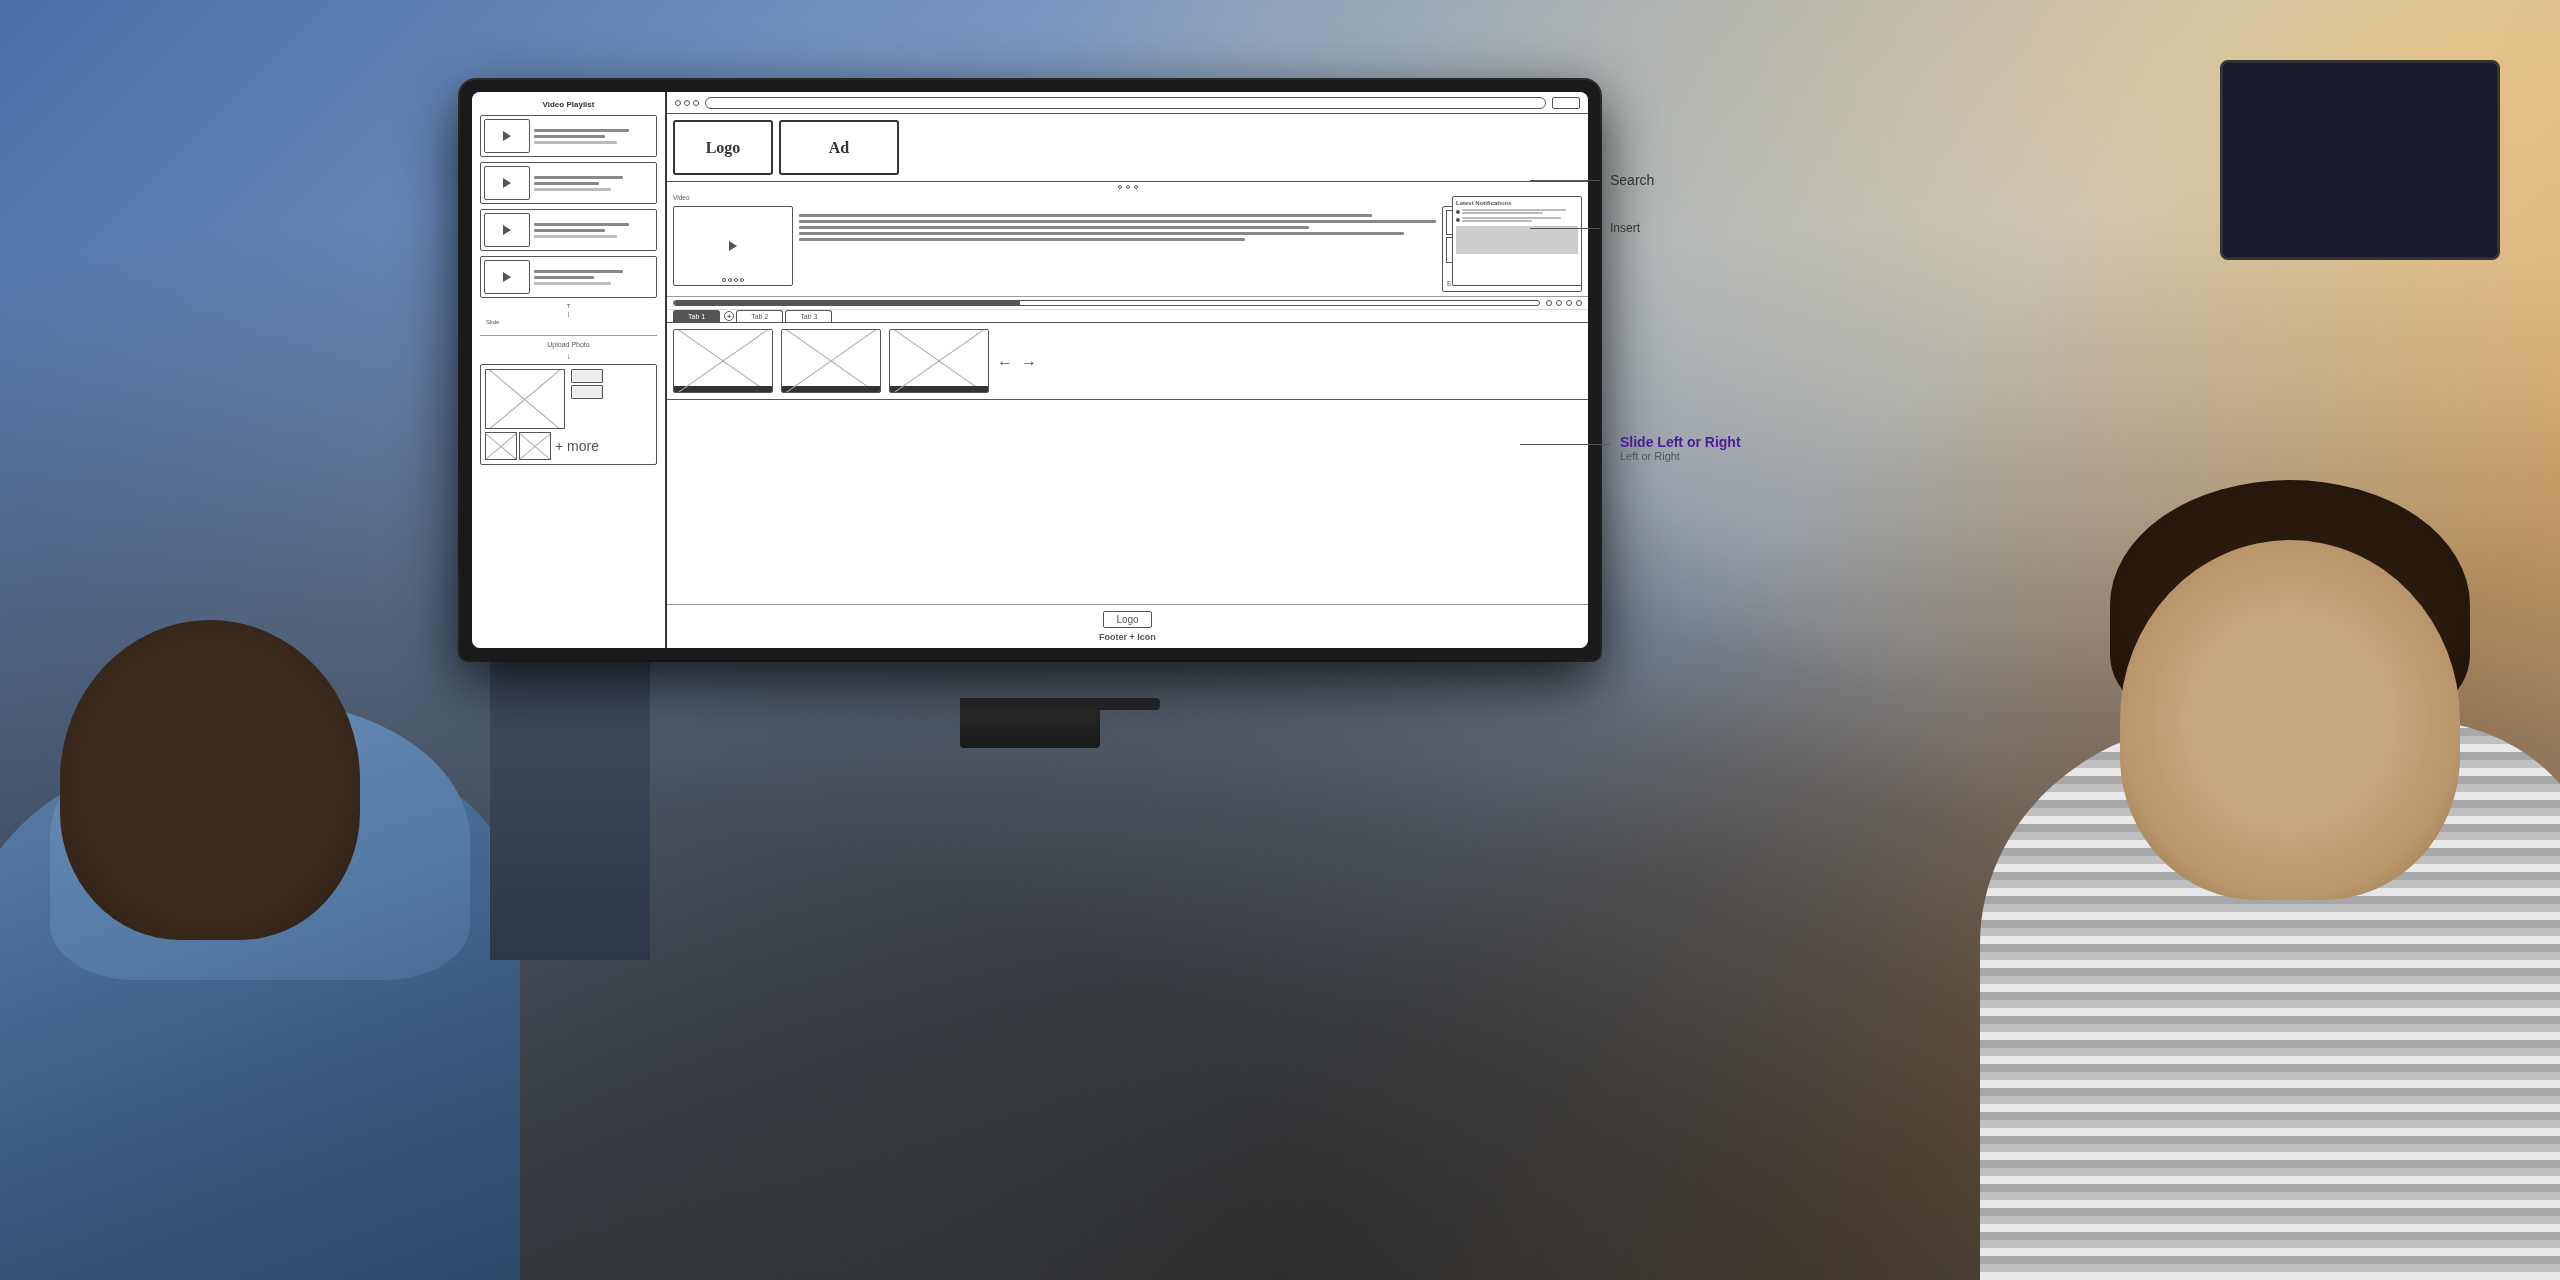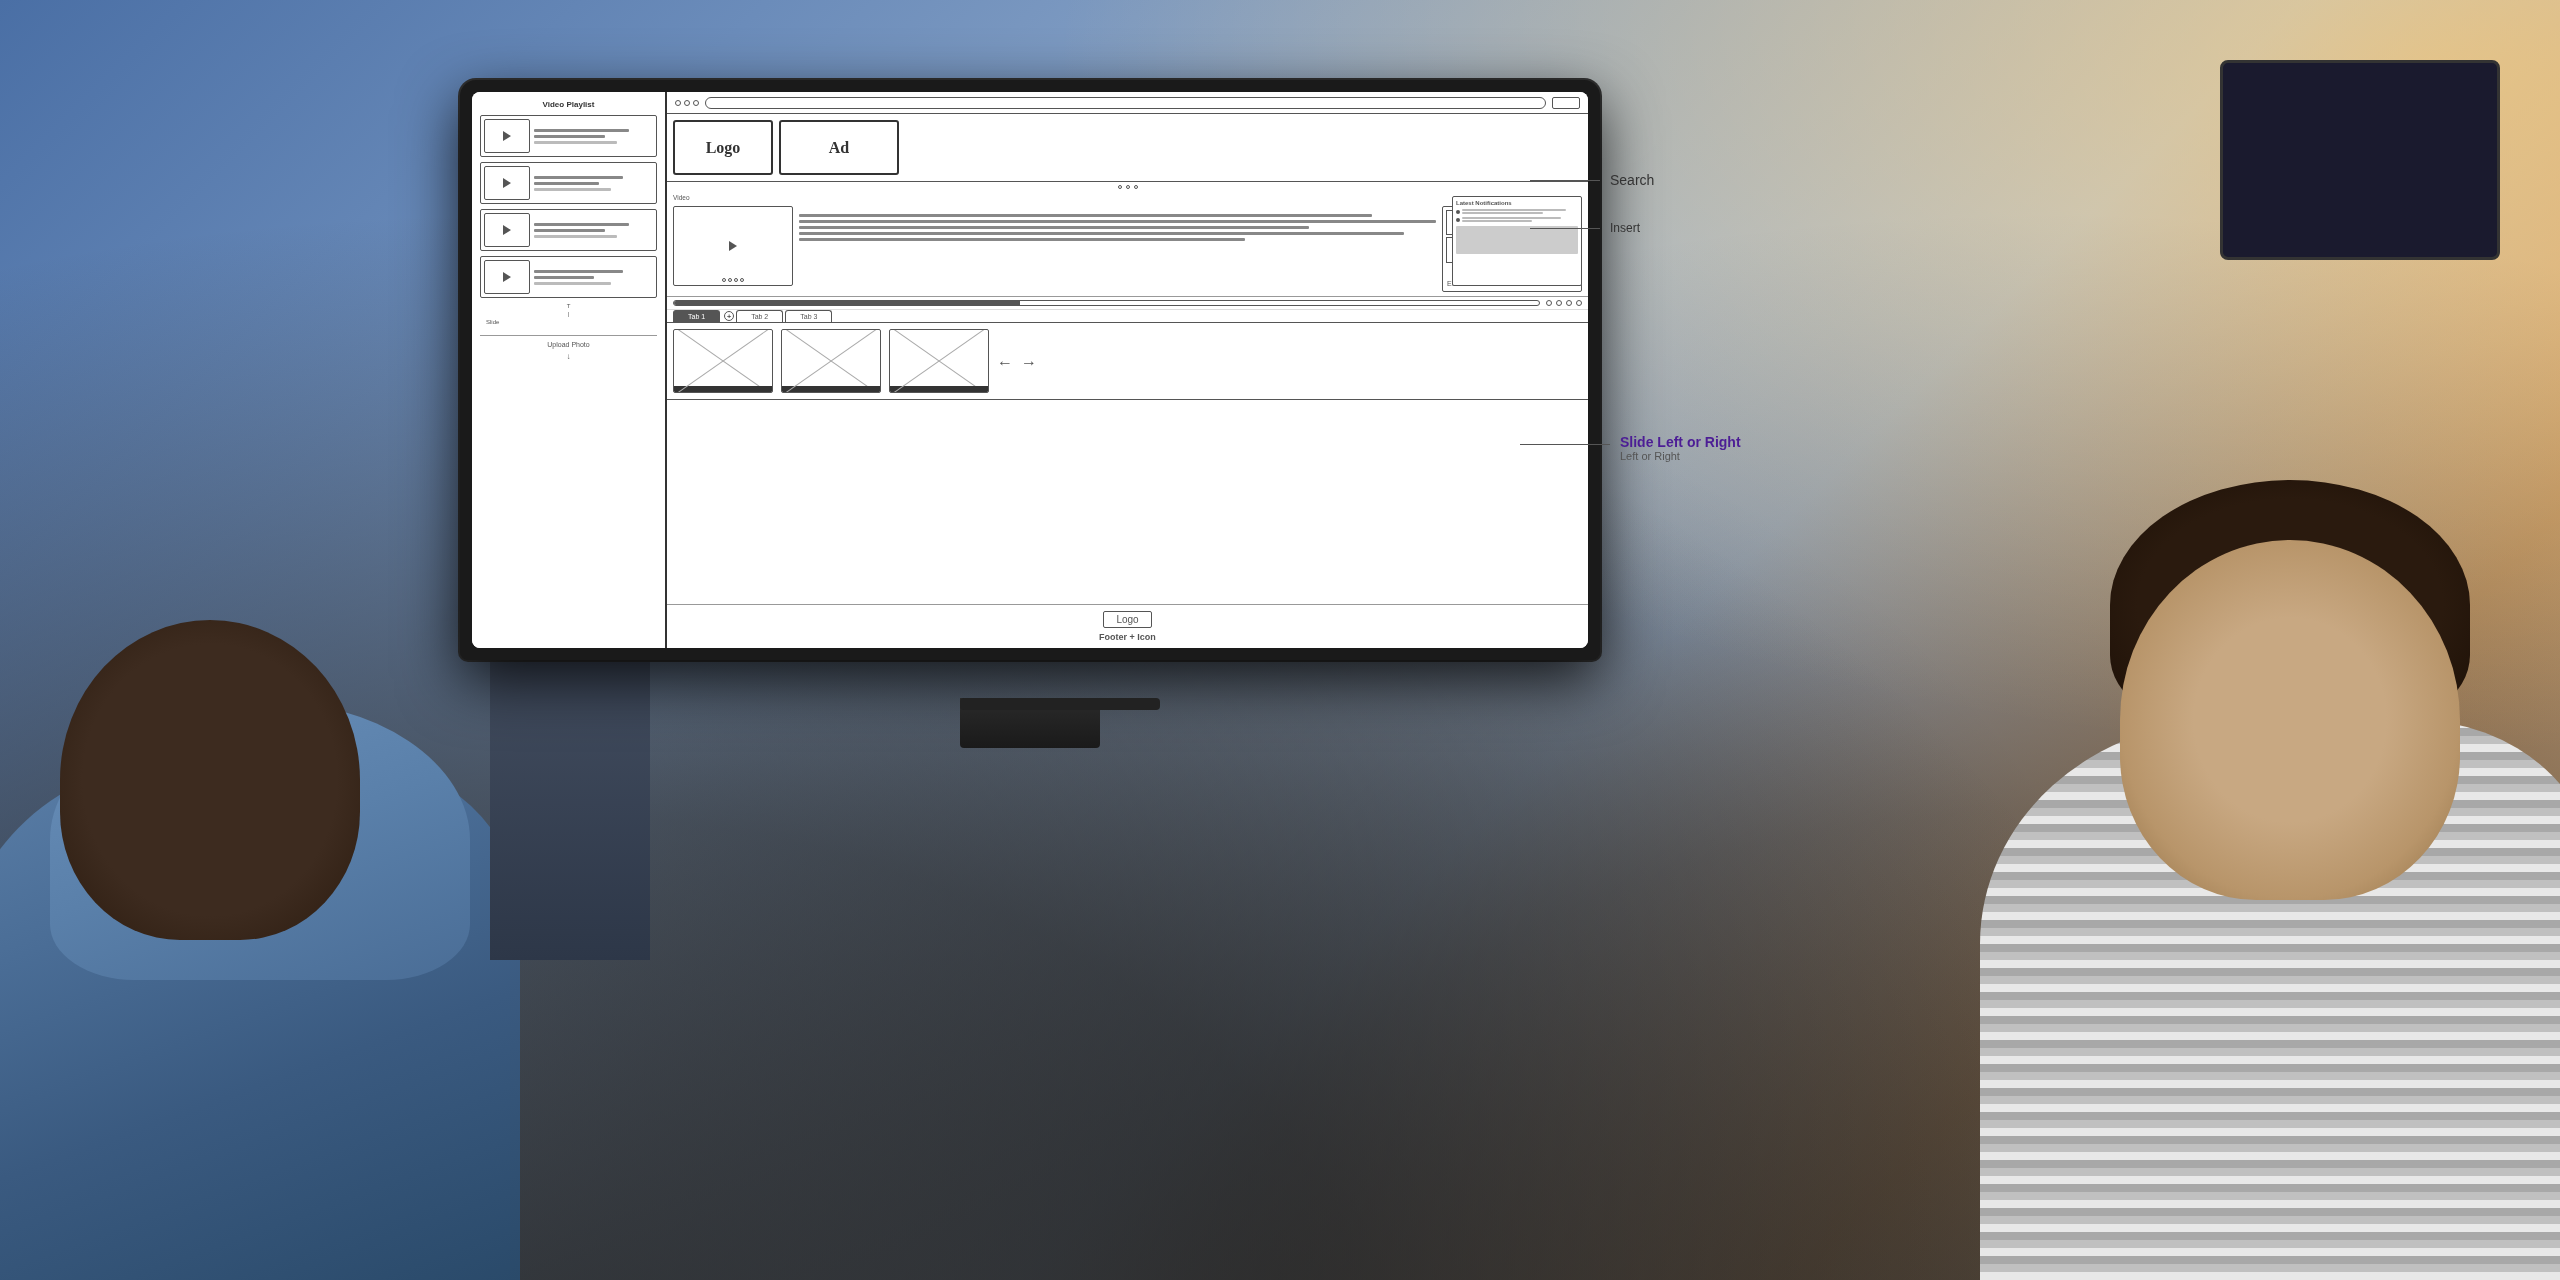--- a/index.html
+++ b/index.html
@@ -217,21 +217,20 @@
       border-radius: 4px;
       margin: 38px auto 0;
     }
 
     
     .wireframe-content {
       display: flex;
       width: 100%;
       height: 100%;
       background: #8b5cf6;
-      border-radius: 15px;
     }
 
     
     .left-panel {
       width: 195px;
       height: 100%;
       border-right: 2px solid #333;
       padding: 8px;
       background: #fff;
       flex-shrink: 0;
@@ -915,20 +914,34 @@
           </div>
 
           <div style="text-align:center; font-size:6px; color:#555; margin:2px 0;">T</div>
           <div style="text-align:center; font-size:6px; color:#555; margin:2px 0;">|</div>
           <div style="font-size:6px; color:#555; margin:2px 0 0 6px;">Slide</div>
 
           <div style="margin-top:10px; border-top:1px solid #999; padding-top:5px;">
             <div class="upload-title">Upload Photo</div>
 
             <div style="text-align:center; font-size:8px; color:#555; margin-bottom:3px;">↓</div>
+            <div class="upload-area">
+              <div style="display:flex; gap:3px; margin-bottom:3px;">
+                <div class="upload-main-img"></div>
+                <div class="upload-side">
+                  <div class="upload-side-btn"></div>
+                  <div class="upload-side-btn"></div>
+                </div>
+              </div>
+              <div class="upload-thumbs">
+                <div class="upload-thumb"></div>
+                <div class="upload-thumb"></div>
+                <span class="upload-more">+ more</span>
+              </div>
+            </div>
           </div>
         </div>
 
         <div class="right-panel" style="position:relative;">
 
           <div class="browser-bar">
             <div class="browser-dots">
               <div class="browser-dot"></div>
               <div class="browser-dot"></div>
               <div class="browser-dot"></div>

